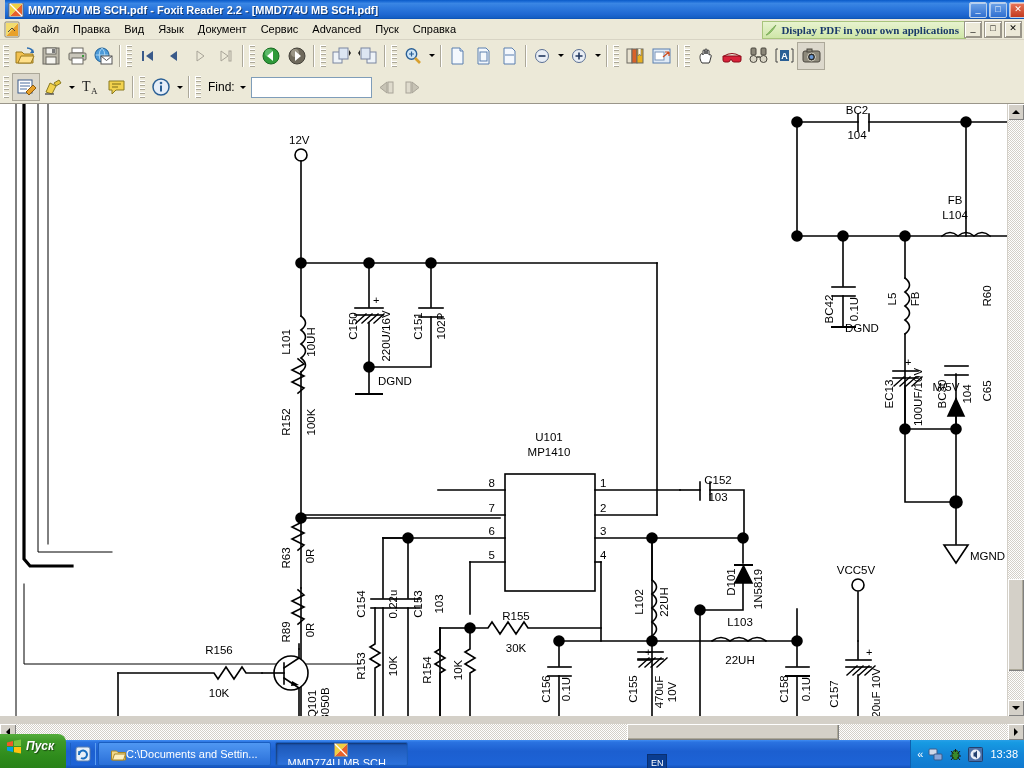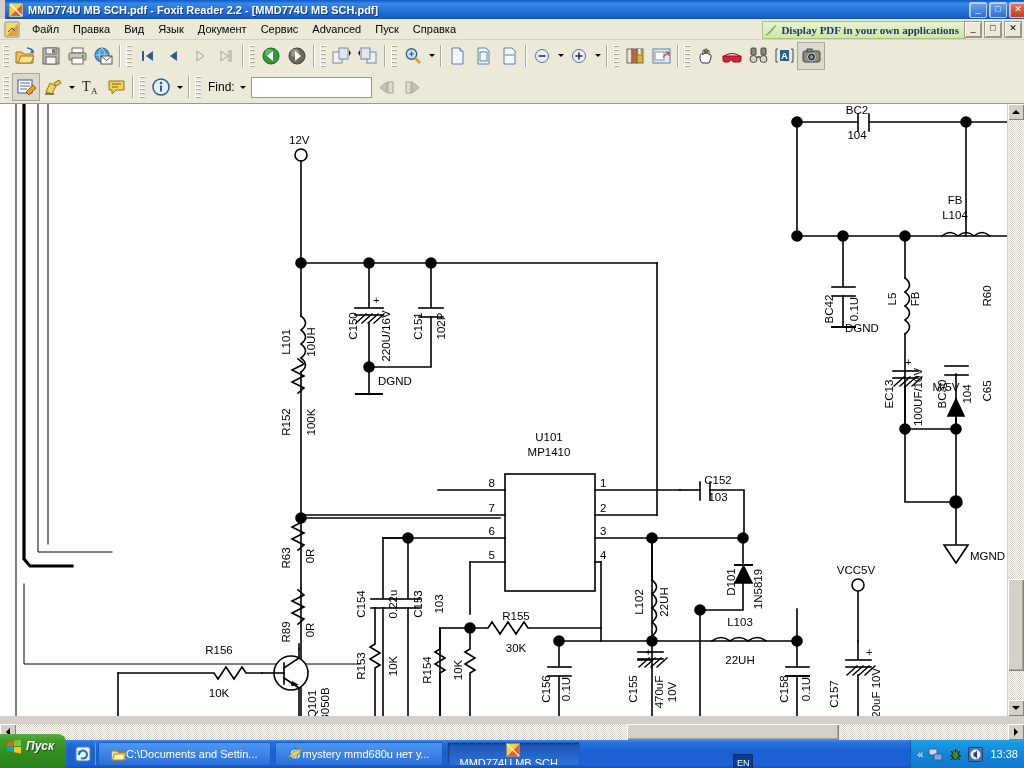--- a/index.html
+++ b/index.html
@@ -852,30 +852,20 @@
     <div class="tbtask" style="max-width:150px">
       <span>
         <svg width="15" height="13" viewBox="0 0 15 13">
           <path d="M0.5 3 h5 l1.5 1.5 h7.5 V12 H0.5 Z" fill="#f2d98a" stroke="#a8882a"></path>
           <path d="M1.5 12 l2 -6 h11 l-2 6 Z" fill="#fdf0c0" stroke="#a8882a"></path>
         </svg>
       </span>
       <span>C:\Documents and Settin...</span>
     </div>
 
-    <div class="tbtask" style="max-width:160px">
-      <span>
-        <svg width="15" height="14" viewBox="0 0 15 14">
-          <circle cx="7.5" cy="7" r="5.6" fill="#bfe2f7" stroke="#1a6fc0"></circle>
-          <path d="M2 7 h11 M7.5 1.4 a8 8 0 0 1 0 11.2 a8 8 0 0 1 0 -11.2" fill="none" stroke="#1a6fc0" stroke-width=".8"></path>
-          <path d="M0.5 10 q6 -7 13 -8 q-3 8 -13 8 Z" fill="#f2d24e" stroke="#b89020" stroke-width=".6"></path>
-        </svg>
-      </span>
-      <span>mystery mmd680u нет у...</span>
-    </div>
 
     <div class="tbtask active" style="max-width:160px">
       <span>
         <svg width="14" height="14" viewBox="0 0 14 14">
           <rect x="0.5" y="0.5" width="13" height="13" fill="#fdfdfd" stroke="#888"></rect>
           <path d="M1 13 L13 1 L13 13 Z" fill="#e8612a"></path>
           <path d="M1 1 L13 1 L1 13 Z" fill="#f0d040"></path>
           <path d="M1 1 L13 13" stroke="#fff" stroke-width="1.2"></path>
         </svg>
       </span>

